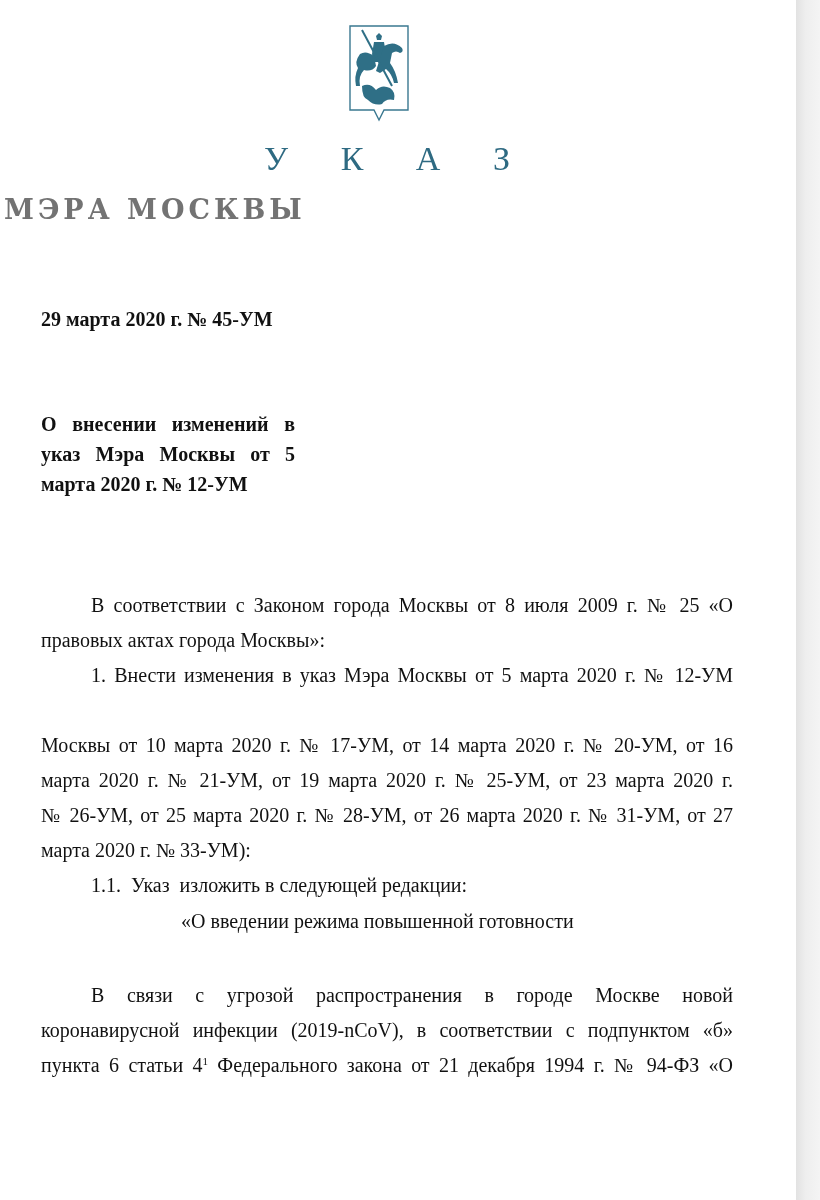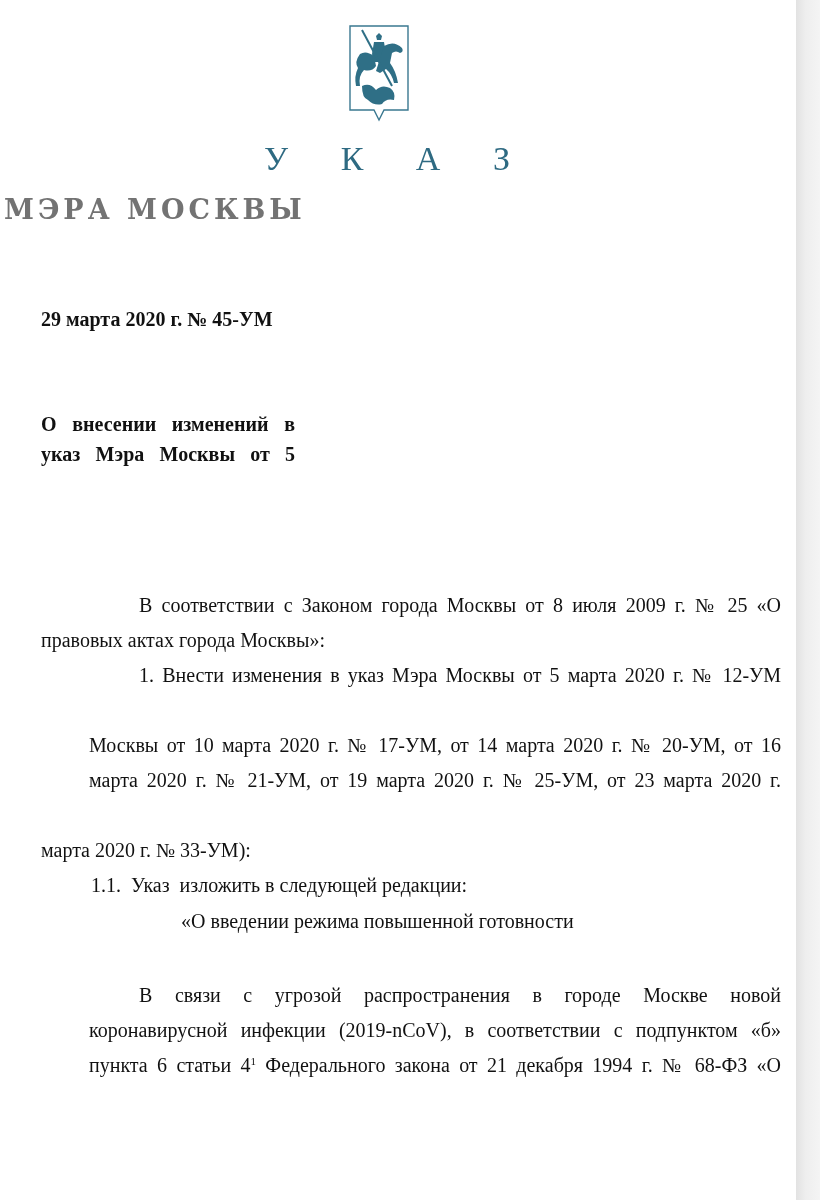--- a/index.html
+++ b/index.html
@@ -38,21 +38,21 @@
       font-size: 20px; font-weight: bold;
     }
     .subject {
       position: absolute; left: 41px; top: 385px; width: 254px;
       font-size: 20px; font-weight: bold; line-height: 30px; margin-top: 24px;
     }
     .jline {
       position: absolute; left: 41px; width: 692px;
       font-size: 20px; line-height: 24px; white-space: nowrap;
     }
-    .jline.just { text-align: justify; text-align-last: justify; margin-left: 48px; }
+    .jline.just { text-align: justify; text-align-last: justify; }
     .jline.indent { padding-left: 50px; box-sizing: border-box; }
     .centered-title {
       position: absolute; left: 181px; font-size: 20px; line-height: 24px;
     }
     sup { font-size: 11px; vertical-align: 7px; line-height: 0; }
     .sline { display: block; }
     .sline.just { text-align: justify; text-align-last: justify; }
   </style>
 </head>
 <body>
@@ -75,31 +75,33 @@
   </div>
 
   <div class="ukaz">У К А З</div>
   <div class="mayor">МЭРА МОСКВЫ</div>
 
   <div class="date-line">29 марта 2020 г. № 45-УМ</div>
 
   <div class="subject">
     <span class="sline just">О внесении изменений в</span>
     <span class="sline just">указ Мэра Москвы от 5</span>
+    <span class="sline">марта 2020 г. № 12-УМ</span>
   </div>
 
   <div class="jline indent just" style="top:593px">В соответствии с Законом города Москвы от 8 июля 2009 г. № 25 «О</div>
   <div class="jline" style="top:628px">правовых актах города Москвы»:</div>
   <div class="jline indent just" style="top:663px">1. Внести изменения в указ Мэра Москвы от 5 марта 2020 г. № 12-УМ</div>
   <div class="jline just" style="top:733px">Москвы от 10 марта 2020 г. № 17-УМ, от 14 марта 2020 г. № 20-УМ, от 16</div>
   <div class="jline just" style="top:768px">марта 2020 г. № 21-УМ, от 19 марта 2020 г. № 25-УМ, от 23 марта 2020 г.</div>
+  <div class="jline just" style="top:803px">№ 26-УМ, от 25 марта 2020 г. № 28-УМ, от 26 марта 2020 г. № 31-УМ, от 27</div>
   <div class="jline" style="top:838px">марта 2020 г. № 33-УМ):</div>
   <div class="jline indent" style="top:873px; white-space:pre;">1.1.  Указ  изложить в следующей редакции:</div>
 
   <div class="centered-title" style="top:909px">«О введении режима повышенной готовности</div>
 
   <div class="jline indent just" style="top:983px">В связи с угрозой распространения в городе Москве новой</div>
   <div class="jline just" style="top:1018px">коронавирусной инфекции (2019-nCoV), в соответствии с подпунктом «б»</div>
-  <div class="jline just" style="top:1053px"><span>пункта 6 статьи 4</span><sup>1</sup><span> Федерального закона от 21 декабря 1994 г. № 68-ФЗ «О</span></div>
+  <div class="jline just" style="top:1053px"><span>пункта 6 статьи 4</span><sup>1</sup><span> Федерального закона от 21 декабря 1994 г. № 94-ФЗ «О</span></div>
 
 </div>
 
 <div class="side-strip"></div>
 
 </body></html>

